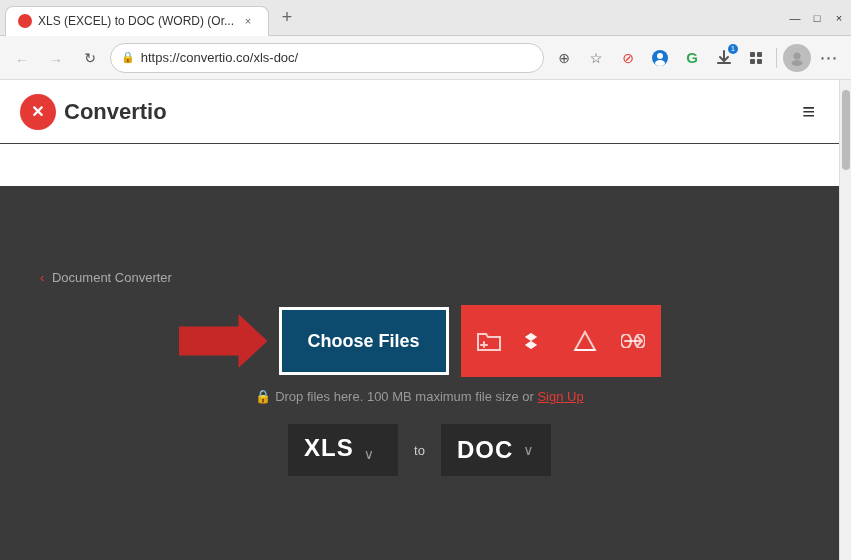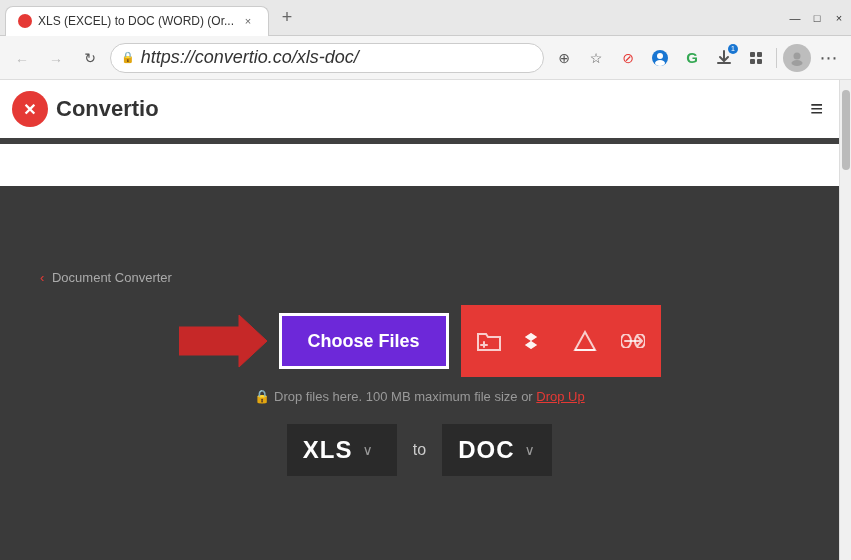--- a/index.html
+++ b/index.html
@@ -42,21 +42,21 @@
     }
     .nav-btn {
       width: 28px; height: 28px; display: flex; align-items: center; justify-content: center;
       border-radius: 50%; cursor: pointer; color: #555; font-size: 14px;
     }
     .nav-btn.disabled { color: #bbb; cursor: default; }
     .url-bar {
       flex: 1; height: 30px; background: #fff; border: 1px solid #ccc; border-radius: 16px;
       display: flex; align-items: center; padding: 0 10px; font-size: 13px; color: #333; gap: 6px;
     }
-    .url-text { flex: 1; font-size: 18px; color: #333; font-style: italic; }
+    .url-text { flex: 1; font-size: 13px; color: #333; }
     .url-icon { font-size: 11px; color: #888; }
     .toolbar-icons { display: flex; align-items: center; gap: 4px; }
     .toolbar-icon {
       width: 28px; height: 28px; display: flex; align-items: center; justify-content: center;
       border-radius: 50%; cursor: pointer; font-size: 14px; color: #555;
     }
     .profile-icon {
       width: 28px; height: 28px; border-radius: 50%; background: #bdbdbd;
       display: flex; align-items: center; justify-content: center; font-size: 14px; cursor: pointer;
     }
@@ -69,21 +69,21 @@
       display: flex; flex-direction: column; align-items: center;
     }
     .scrollbar-thumb {
       width: 8px; background: #bbb; border-radius: 4px; height: 80px; margin-top: 10px;
     }
     .page-inner { flex: 1; overflow: hidden; background: #fff; display: flex; flex-direction: column; }
 
     
     .site-header {
       height: 64px; background: #fff; display: flex; align-items: center;
-      padding: 0 12px; border-bottom: 6px solid #404040; flex-shrink: 0;
+      padding: 0 20px; border-bottom: 1px solid #404040; flex-shrink: 0;
     }
     .logo { display: flex; align-items: center; gap: 8px; }
     .logo-icon {
       width: 36px; height: 36px; background: #e53935; border-radius: 50%;
       display: flex; align-items: center; justify-content: center;
     }
     .logo-icon::after {
       content: '✕';
       color: white; font-weight: bold; font-size: 16px;
     }
@@ -109,23 +109,23 @@
 
     .upload-row { display: flex; align-items: center; gap: 12px; margin-bottom: 12px; }
 
     
     .red-arrow {
       display: flex; align-items: center; color: #e53935;
     }
 
     
     .choose-files-btn {
-      background: #6d28d9; color: white; border: 3px solid #fff;
+      background: #0c4a6e; color: white; border: 3px solid #fff;
       font-size: 18px; font-weight: bold; padding: 4px 24px;
-      height: 56px; cursor: pointer; display: flex; align-items: center;
+      height: 68px; cursor: pointer; display: flex; align-items: center;
       justify-content: center; min-width: 170px;
     }
 
     
     .upload-options {
       background: #e53935; height: 72px; display: flex; align-items: center;
       padding: 0 12px; gap: 16px;
     }
     .upload-opt-btn {
       color: rgba(255,255,255,0.8); font-size: 20px; cursor: pointer;
@@ -133,26 +133,26 @@
       width: 32px; height: 32px;
     }
 
     
     .drop-text { font-size: 13px; color: #999; margin-bottom: 20px; }
     .drop-text a { color: #e53935; text-decoration: underline; cursor: pointer; }
 
     
     .converter-row { display: flex; align-items: center; gap: 16px; }
     .format-select {
-      background: #2a2a2a; color: white; height: 52px; display: flex; align-items: center;
-      padding: 0 16px; gap: 10px; cursor: pointer; min-width: 110px;
+      background: #2a2a2a; color: white; height: 52px; display: flex; align-items: flex-end;
+      padding: 14px 16px; gap: 10px; cursor: pointer; min-width: 110px;
     }
     .format-label { font-size: 24px; font-weight: bold; letter-spacing: 1px; }
     .format-arrow { color: #999; font-size: 14px; }
-    .to-text { color: #ccc; font-size: 16px; }
+    .to-text { color: #ccc; font-size: 13px; }
     .format-select-right {
       background: #2a2a2a; color: white; height: 52px; display: flex; align-items: center;
       padding: 0 16px; gap: 10px; cursor: pointer; min-width: 110px;
     }
   </style>
 </head>
 <body>
 
 <div class="browser-frame">
 
@@ -276,21 +276,21 @@
                   <rect x="14" y="0" width="10" height="14" rx="7" stroke="rgba(255,255,255,0.75)" stroke-width="2" fill="none"></rect>
                 </svg>
               </span>
             </div>
 
           </div>
 
           <div class="drop-text">
             <span>🔒</span>
             <span>Drop files here. 100 MB maximum file size or</span>
-            <a>Drop Up</a>
+            <a>Sign Up</a>
           </div>
 
           <div class="converter-row">
             <div class="format-select">
               <span class="format-label">XLS</span>
               <span class="format-arrow">∨</span>
             </div>
             <span class="to-text">to</span>
             <div class="format-select-right">
               <span class="format-label">DOC</span>

